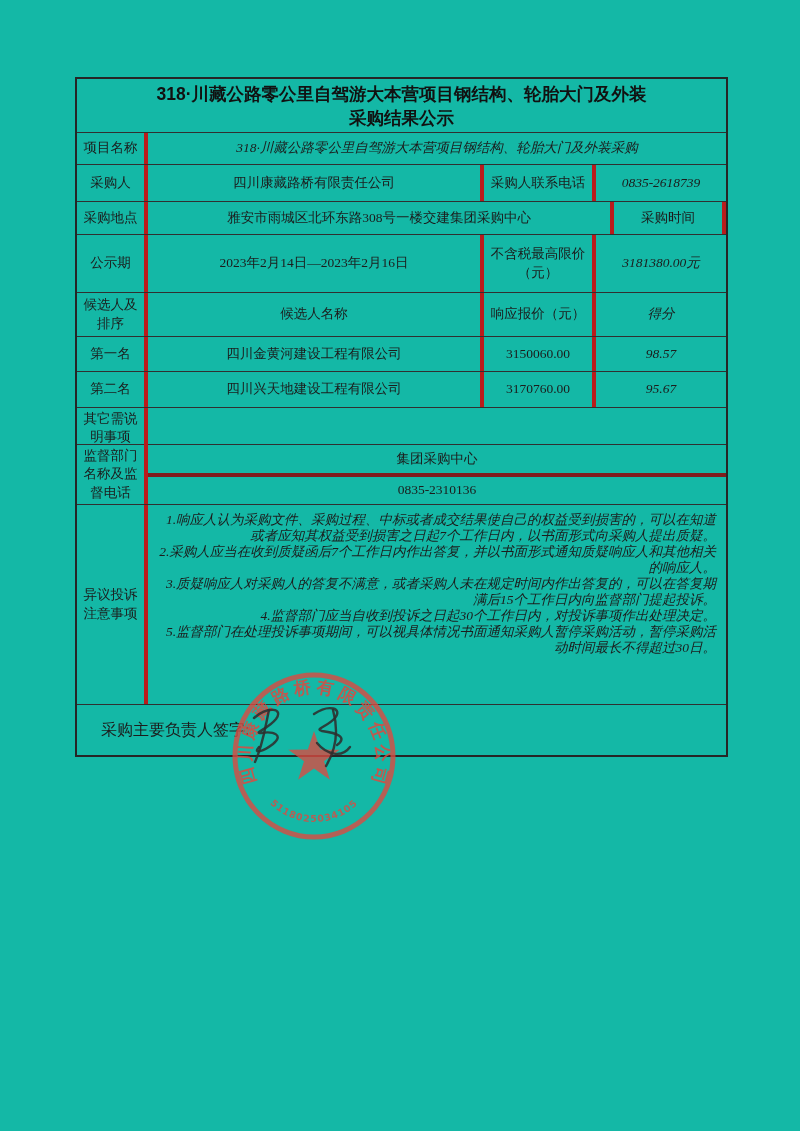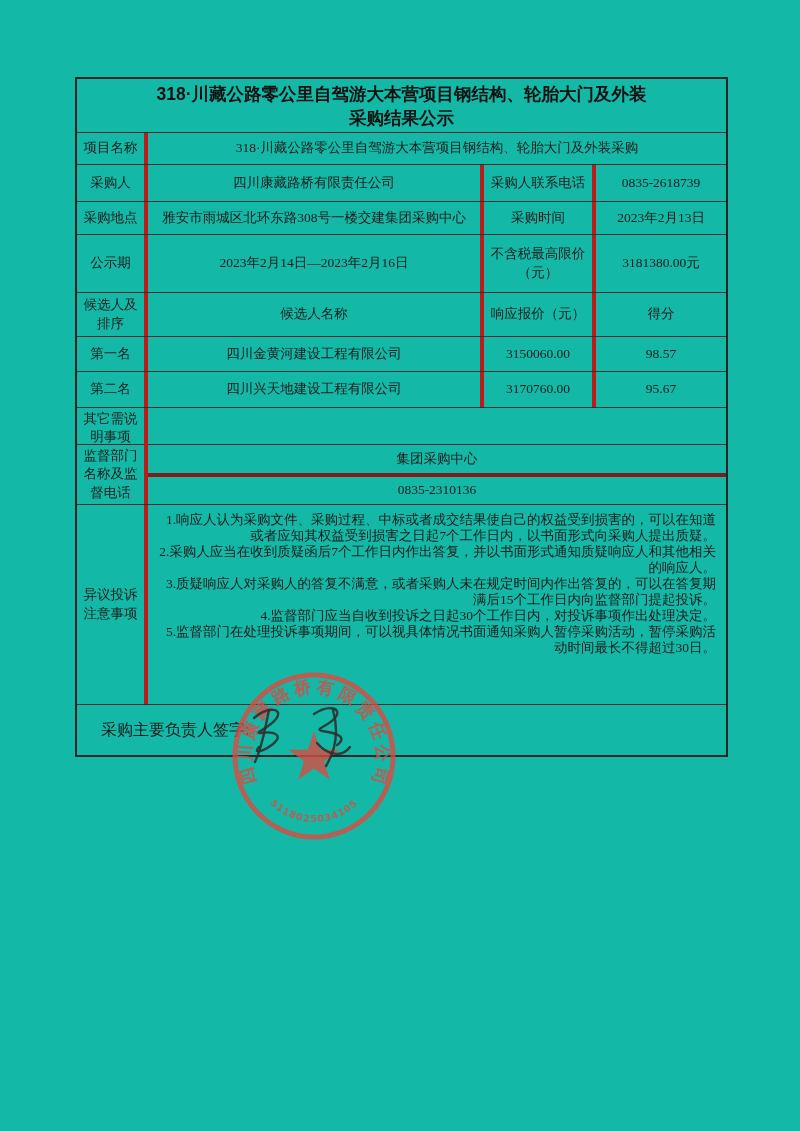--- a/index.html
+++ b/index.html
@@ -13,21 +13,21 @@
     position:absolute; left:75px; top:77px; width:653px;
     border:2px solid #262626;
   }
   .row { display:flex; border-bottom:1px solid #303030; }
   .row.last { border-bottom:none; }
   .cell {
     border-right:4px solid #b91c1c;
     display:flex; flex-direction:column; align-items:center; justify-content:center;
     text-align:center; font-size:13.5px; line-height:1.35; padding:2px 4px;
   }
-  .cell.end { border-right:none; }
+  .cell.end { border-right:none;font-style:italic; }
   .c1 { width:71px; flex:none; }
   .c2 { flex:1; }
   .c3 { width:112px; flex:none; }
   .c4 { width:130px; flex:none; }
   .h-title { height:54px; }
   .h-project { height:32px; }
   .h-purchaser { height:37px; }
   .h-location { height:33px; }
   .h-publicity { height:58px; }
   .h-candhead { height:44px; }
@@ -93,21 +93,20 @@
       <div class="cell c1">采购人</div>
       <div class="cell c2">四川康藏路桥有限责任公司</div>
       <div class="cell c3">采购人联系电话</div>
       <div class="cell c4 end">0835-2618739</div>
     </div>
 
     <div class="row h-location">
       <div class="cell c1">采购地点</div>
       <div class="cell c2">雅安市雨城区北环东路308号一楼交建集团采购中心</div>
       <div class="cell c3">采购时间</div>
-      <div class="cell c4 end">2023年2月13日</div>
     </div>
 
     <div class="row h-publicity">
       <div class="cell c1">公示期</div>
       <div class="cell c2">2023年2月14日—2023年2月16日</div>
       <div class="cell c3">不含税最高限价（元）</div>
       <div class="cell c4 end">3181380.00元</div>
     </div>
 
     <div class="row h-candhead">

